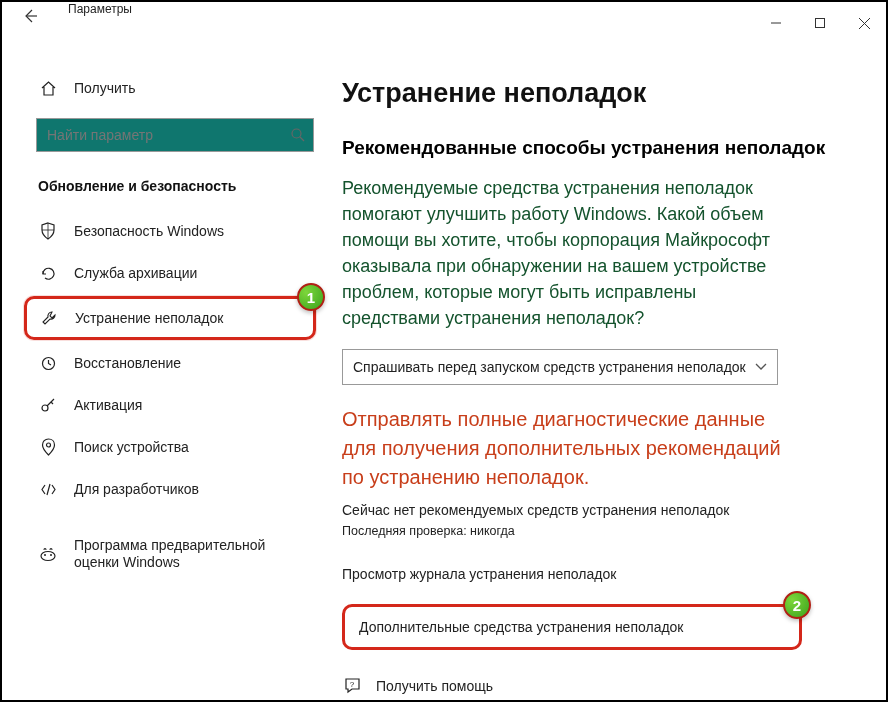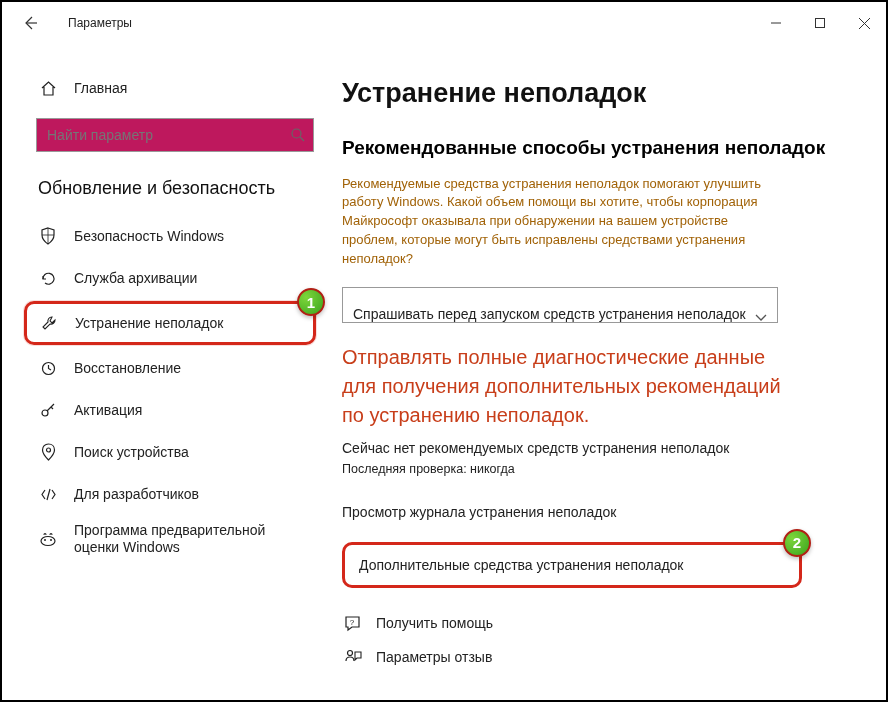--- a/index.html
+++ b/index.html
@@ -1,40 +1,40 @@
 <!DOCTYPE html>
 <html><head>
 <meta charset="utf-8">
 <style>
   * { box-sizing: border-box; margin: 0; padding: 0; font-family: "Segoe UI", Tahoma, sans-serif; }
   body { background: #fff; width: 888px; height: 702px; overflow: hidden; border: 2px solid #000; position: relative; }
 
-  .titlebar { height: 42px; display: flex; align-items: center; padding: 0 0 0 14px; }
+  .titlebar { height: 42px; display: flex; align-items: flex-start; padding: 0 0 0 14px; }
   .back-btn { width: 28px; height: 28px; display: flex; align-items: center; justify-content: center; color: #333; cursor: pointer; }
   .win-title { margin-left: 24px; font-size: 12px; color: #222; }
   .win-controls { margin-left: auto; display: flex; }
   .win-ctrl { width: 44px; height: 42px; display: flex; align-items: center; justify-content: center; color: #333; }
 
   .content { display: flex; height: calc(100% - 42px); }
 
   .sidebar { width: 330px; padding: 24px 0 0 0; }
   .home { display: flex; align-items: center; padding: 0 0 0 36px; height: 40px; cursor: pointer; }
   .home .icon { width: 20px; display: flex; justify-content: center; }
   .home .label { margin-left: 16px; font-size: 14px; color: #222; }
 
   .search-wrap { margin: 10px 18px 0 34px; position: relative; }
-  .search-input { width: 100%; height: 34px; border: 1px solid #999; padding: 0 34px 0 10px; font-size: 14px; outline: none; background: #be185d; }
+  .search-input { width: 100%; height: 34px; border: 1px solid #999; padding: 0 34px 0 10px; font-size: 14px; outline: none; background: #0f766e; }
   .search-icon { position: absolute; right: 8px; top: 50%; transform: translateY(-50%); color: #666; }
 
-  .section-head { font-size: 18px; font-weight: 400; color: #111; padding: 26px 0 16px 36px; }
+  .section-head { font-size: 14px; font-weight: 700; color: #111; padding: 26px 0 16px 36px; }
 
   .nav-item { display: flex; align-items: center; padding: 0 0 0 36px; height: 42px; cursor: pointer; }
   .nav-item .icon { width: 20px; display: flex; justify-content: center; color: #222; }
   .nav-item .label { margin-left: 16px; font-size: 14px; color: #222; }
-  .nav-item.tall { height: 48px; }
+  .nav-item.tall { height: 48px; margin-top: 20px; }
   .nav-item.tall .label { line-height: 1.25; }
 
   .nav-item.active-highlight {
     border: 3px solid #d4271a;
     border-radius: 10px;
     margin: 2px 16px 2px 22px;
     padding-left: 12px;
     height: 44px;
     position: relative;
     box-shadow: 0 0 0 1px rgba(212,39,26,0.15);
@@ -50,23 +50,23 @@
     font-weight: 700;
     font-size: 15px;
     display: flex; align-items: center; justify-content: center;
     box-shadow: 0 2px 4px rgba(0,0,0,0.25);
     z-index: 5;
   }
 
   .main { flex: 1; padding: 34px 40px 20px 10px; overflow: hidden; }
   .page-title { font-size: 27px; font-weight: 600; color: #111; margin-bottom: 26px; }
   .sub-title { font-size: 19px; font-weight: 600; color: #000000; line-height: 1.35; margin-bottom: 14px; }
-  .body-text { font-size: 13px; color: #a16207; line-height: 1.45; margin-bottom: 18px; max-width: 440px; }
-
-  .select-box { border: 1px solid #999; width: 436px; height: 36px; display: flex; align-items: flex-end; padding: 0 10px; cursor: pointer; margin-bottom: 20px; }
+  .body-text { font-size: 18px; color: #14532d; line-height: 1.45; margin-bottom: 18px; max-width: 440px; }
+
+  .select-box { border: 1px solid #999; width: 436px; height: 36px; display: flex; align-items: center; padding: 0 10px; cursor: pointer; margin-bottom: 20px; }
   .select-box .sel-text { flex: 1; font-size: 14px; color: #222; }
   .select-box .chev { color: #555; }
 
   .link-red { font-size: 20px; color: #0061c3; line-height: 1.45; max-width: 440px; cursor: pointer; }
   .link-red.redtext { color: #c83e1a; margin-bottom: 10px; }
   .status-line { font-size: 14px; color: #222; margin-bottom: 6px; }
   .status-sub { font-size: 12.5px; color: #222; margin-bottom: 28px; }
 
   .sec-link { font-size: 14px; color: #222; margin-bottom: 22px; cursor: pointer; }
 
@@ -119,21 +119,21 @@
 
 <div class="content">
 
   <div class="sidebar">
     <div class="home">
       <span class="icon">
         <svg width="17" height="17" viewBox="0 0 17 17">
             <path d="M2 8 L8.5 2 L15 8 M4 7 V15 H13 V7" stroke="#222" stroke-width="1.2" fill="none"></path>
           </svg>
       </span>
-      <span class="label">Главная</span>
+      <span class="label">Получить</span>
     </div>
 
     <div class="search-wrap">
       <input class="search-input" type="text" placeholder="Найти параметр" style="">
       <span class="search-icon">
         <svg width="16" height="16" viewBox="0 0 16 16">
             <circle cx="6.5" cy="6.5" r="4.5" stroke="#666" stroke-width="1.2" fill="none"></circle>
             <line x1="10" y1="10" x2="14" y2="14" stroke="#666" stroke-width="1.2"></line>
           </svg>
       </span>

